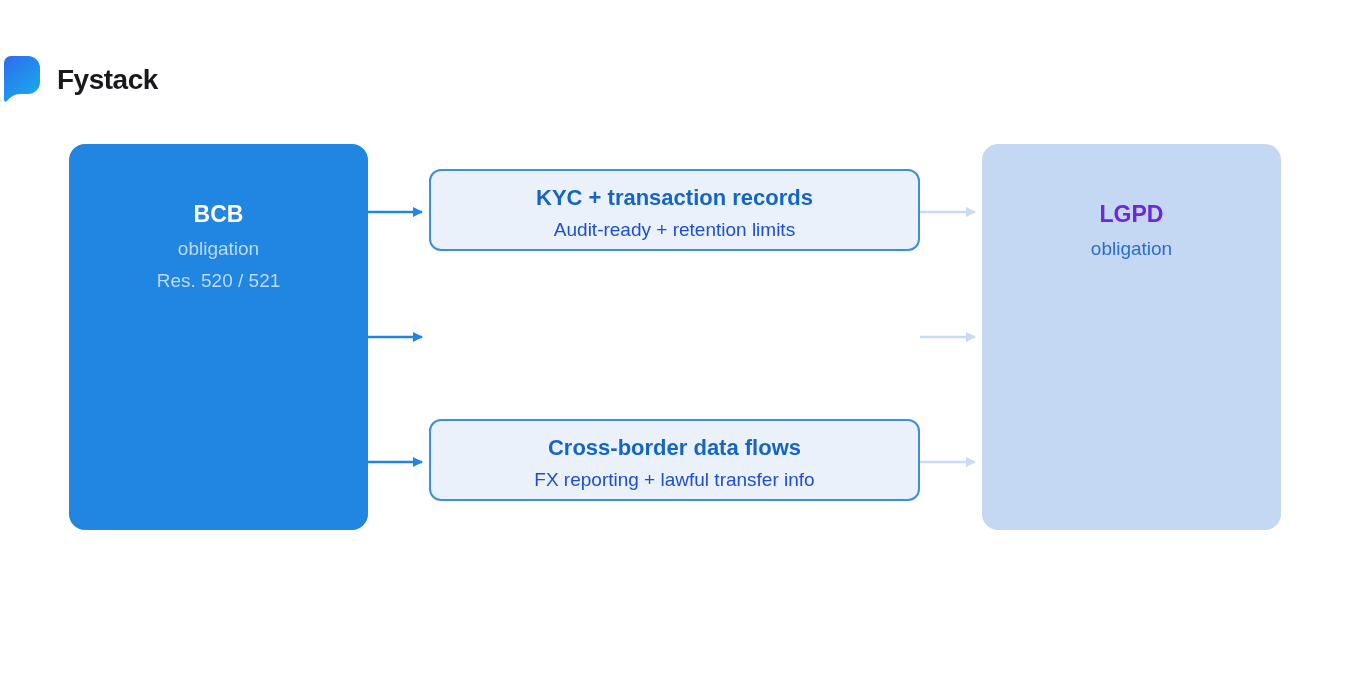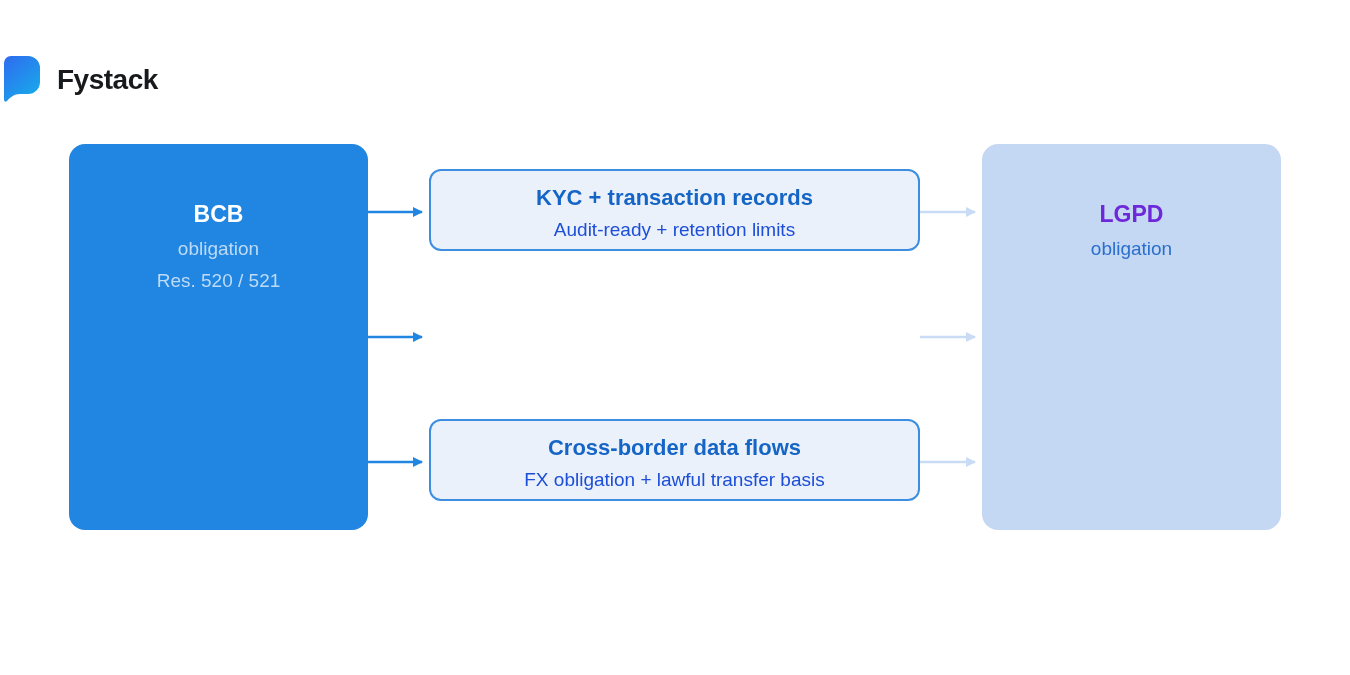--- a/index.html
+++ b/index.html
@@ -128,21 +128,21 @@
   </div>
 
   <div class="mid-node mid-node-1">
     <div class="mid-title">KYC + transaction records</div>
     <div class="mid-subtitle">Audit-ready + retention limits</div>
   </div>
 
 
   <div class="mid-node mid-node-3">
     <div class="mid-title">Cross-border data flows</div>
-    <div class="mid-subtitle">FX obligation + lawful transfer basis</div>
+    <div class="mid-subtitle">FX reporting + lawful transfer info</div>
   </div>
 
   <div class="side-node node-right">
     <div class="side-title">LGPD</div>
     <div class="side-line">obligation</div>
   </div>
 
   <svg class="arrow-layer" width="1350" height="675" viewBox="0 0 1350 675" xmlns="http://www.w3.org/2000/svg">
     <defs>
       <marker id="headBlue" markerWidth="12" markerHeight="12" refX="9" refY="5" orient="auto" markerUnits="userSpaceOnUse">

